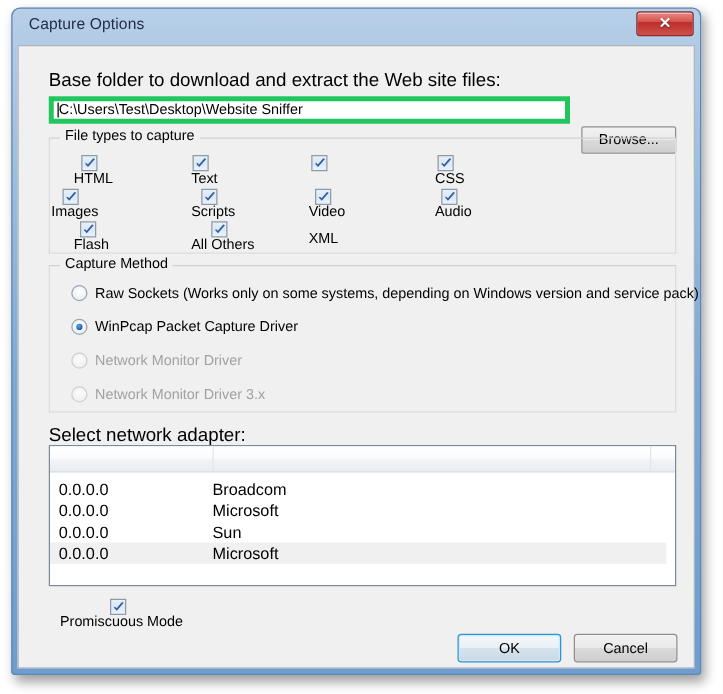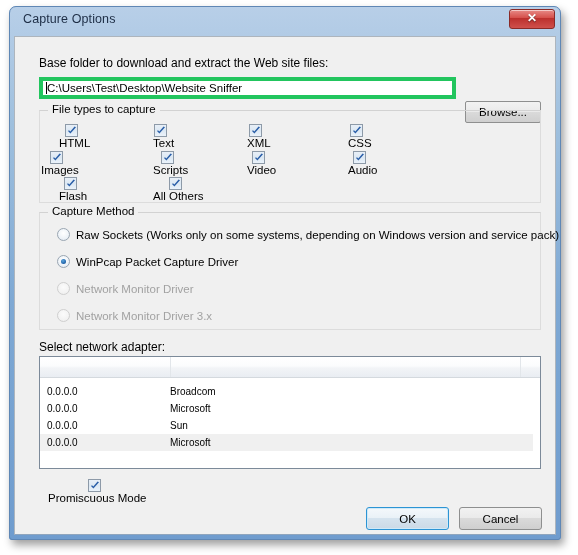--- a/index.html
+++ b/index.html
@@ -84,21 +84,21 @@
     width: 542px;
     height: 499px;
     background: #f0f0f0;
     border: 1px solid #adb5bd;
     border-bottom-color: #8fa5bd;
     box-sizing: border-box;
   }
 
   .lbl {
     position: absolute;
-    font-size: 12px;
+    font-size: 15px;
     color: #000000;
     white-space: nowrap;
   }
 
   
   .textbox {
     position: absolute;
     background: #ffffff;
     border: 4px solid #22c55e;
     box-sizing: border-box;
@@ -234,21 +234,21 @@
     top: 0;
     height: 20px;
     box-sizing: border-box;
     border-right: 1px solid #e2e6ea;
   }
   .lv-body { position: relative; }
   .lv-row {
     position: relative;
     height: 17px;
     line-height: 17px;
-    font-size: 10px;
+    font-size: 13px;
     color: #000;
     cursor: default;
   }
   .lv-row.selected { background: #f0f0f0; margin-right: 7px; }
   .lv-cell-ip { position: absolute; left: 7px; }
   .lv-cell-name { position: absolute; left: 130px; }
 </style>
 </head>
 <body>
 
@@ -287,21 +287,21 @@
         <span class="t">HTML</span>
       </div>
       <div class="cbrow" style="left:113px; top:13px;">
         <span class="cbox">
           <svg width="10" height="10" viewBox="0 0 10 10">
               <path d="M1 5 L3.4 7.6 L9 1.2 L7.6 0.6 L3.3 5.6 L2 4.3 Z" fill="#2a5ea8"></path>
             </svg>
         </span>
         <span class="t">Text</span>
       </div>
-      <div class="cbrow" style="left:207px; top:13px;">
+      <div class="cbrow" style="left:207px; top:13px;gap:48px;">
         <span class="cbox">
           <svg width="10" height="10" viewBox="0 0 10 10">
               <path d="M1 5 L3.4 7.6 L9 1.2 L7.6 0.6 L3.3 5.6 L2 4.3 Z" fill="#2a5ea8"></path>
             </svg>
         </span>
         <span class="t">XML</span>
       </div>
       <div class="cbrow" style="left:308px; top:13px;">
         <span class="cbox">
           <svg width="10" height="10" viewBox="0 0 10 10">

